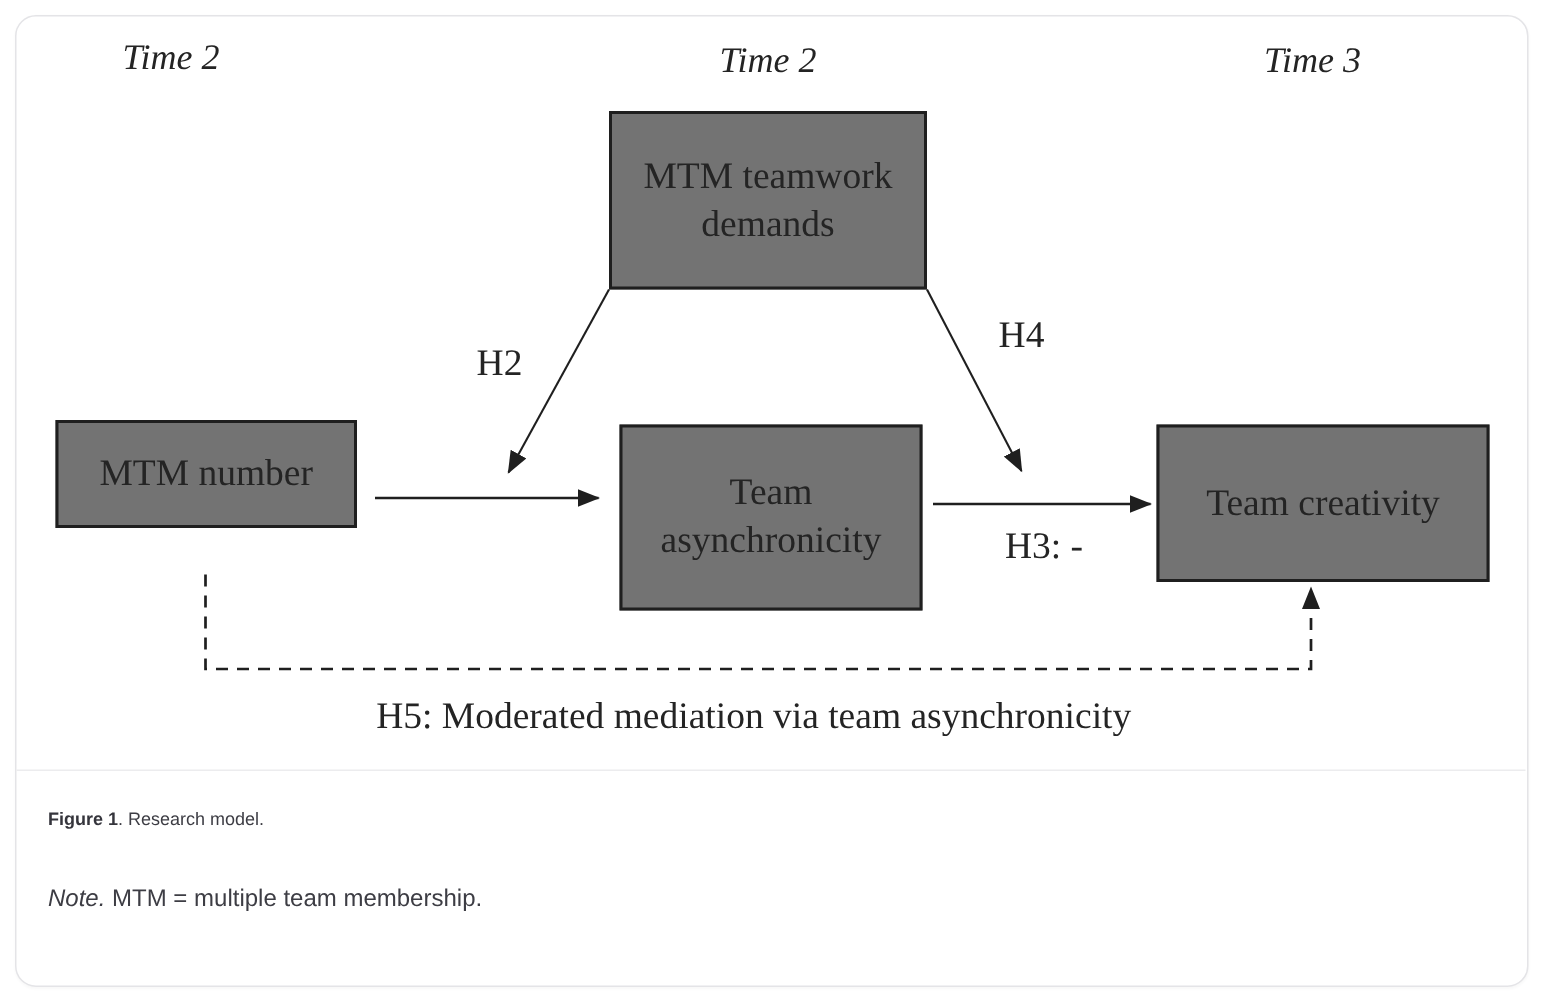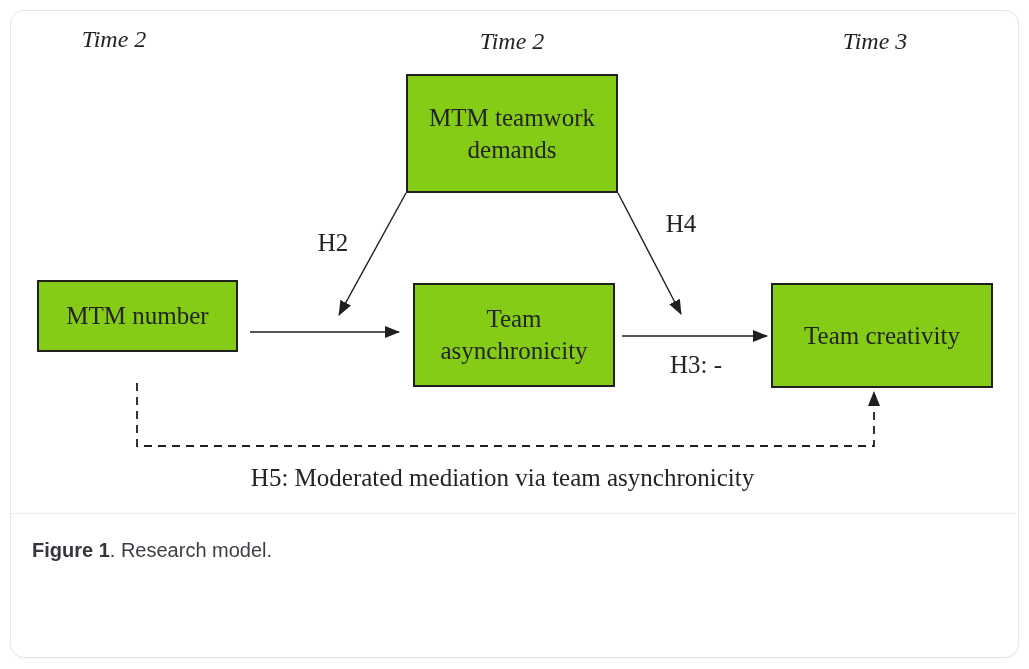--- a/index.html
+++ b/index.html
@@ -30,21 +30,21 @@
     position: absolute;
     font-style: italic;
     font-size: 24px;
     color: #242424;
     text-align: center;
     white-space: nowrap;
   }
   .node {
     position: absolute;
     border: 2px solid #1f1f1f;
-    background: #84cc16;
+    background: #737373;
     display: flex;
     align-items: center;
     justify-content: center;
     text-align: center;
     font-size: 25px;
     line-height: 1.28;
     color: #242424;
     padding: 0 4px;
     box-sizing: border-box;
   }
@@ -59,39 +59,39 @@
     position: absolute;
     left: 0; top: 0;
     pointer-events: none;
   }
   .caption-line {
     position: absolute;
     left: 32px;
     font-family: "Liberation Sans", "DejaVu Sans", sans-serif;
     color: #3d3d44;
   }
-  .caption-figure { top: 539px; font-size: 20px; }
+  .caption-figure { top: 539px; font-size: 12px; }
   .caption-figure b { font-weight: 700; color: #35353c; }
   .caption-note { top: 591px; font-size: 16px; }
   .caption-note i { font-style: italic; }
 </style>
 </head>
 <body>
 
 <div id="stage">
 
   <div class="card"></div>
 
   <div class="time-label" style="left:54px;  top:26px; width:120px;">Time 2</div>
   <div class="time-label" style="left:452px; top:28px; width:120px;">Time 2</div>
   <div class="time-label" style="left:815px; top:28px; width:120px;">Time 3</div>
 
   <div class="node" style="left:37px;  top:280px; width:201px; height:72px;">MTM number</div>
   <div class="node" style="left:406px; top:74px;  width:212px; height:119px;">MTM teamwork demands</div>
-  <div class="node" style="left:413px; top:283px; width:202px; height:104px;">Team asynchronicity</div>
+  <div class="node" style="left:413px; top:283px; width:202px; height:124px;">Team asynchronicity</div>
   <div class="node" style="left:771px; top:283px; width:222px; height:105px;">Team creativity</div>
 
   <svg class="edges" width="1029" height="669" viewBox="0 0 1029 669">
     <defs>
       <marker id="arrowhead" markerUnits="userSpaceOnUse" markerWidth="16" markerHeight="14" refX="14" refY="6" orient="auto">
         <path d="M0,0 L15,6 L0,12 Z" fill="#1f1f1f"></path>
       </marker>
     </defs>
     <line x1="250" y1="332" x2="399" y2="332" stroke="#1f1f1f" stroke-width="1.6" marker-end="url(#arrowhead)"></line>
     <line x1="406" y1="193" x2="339" y2="315" stroke="#1f1f1f" stroke-width="1.4" marker-end="url(#arrowhead)"></line>
@@ -104,14 +104,17 @@
   <div class="edge-label" style="left:626px; top:351px; width:140px;">H3: -</div>
   <div class="edge-label" style="left:656px; top:210px; width:50px;">H4</div>
   <div class="edge-label" style="left:200px; top:464px; width:605px;">H5: Moderated mediation via team asynchronicity</div>
 
   <div class="divider"></div>
 
   <div class="caption-line caption-figure">
     <b>Figure 1</b><span>. Research model.</span>
   </div>
 
+  <div class="caption-line caption-note">
+    <i>Note.</i><span> MTM = multiple team membership.</span>
+  </div>
 
 </div>
 
 </body></html>

